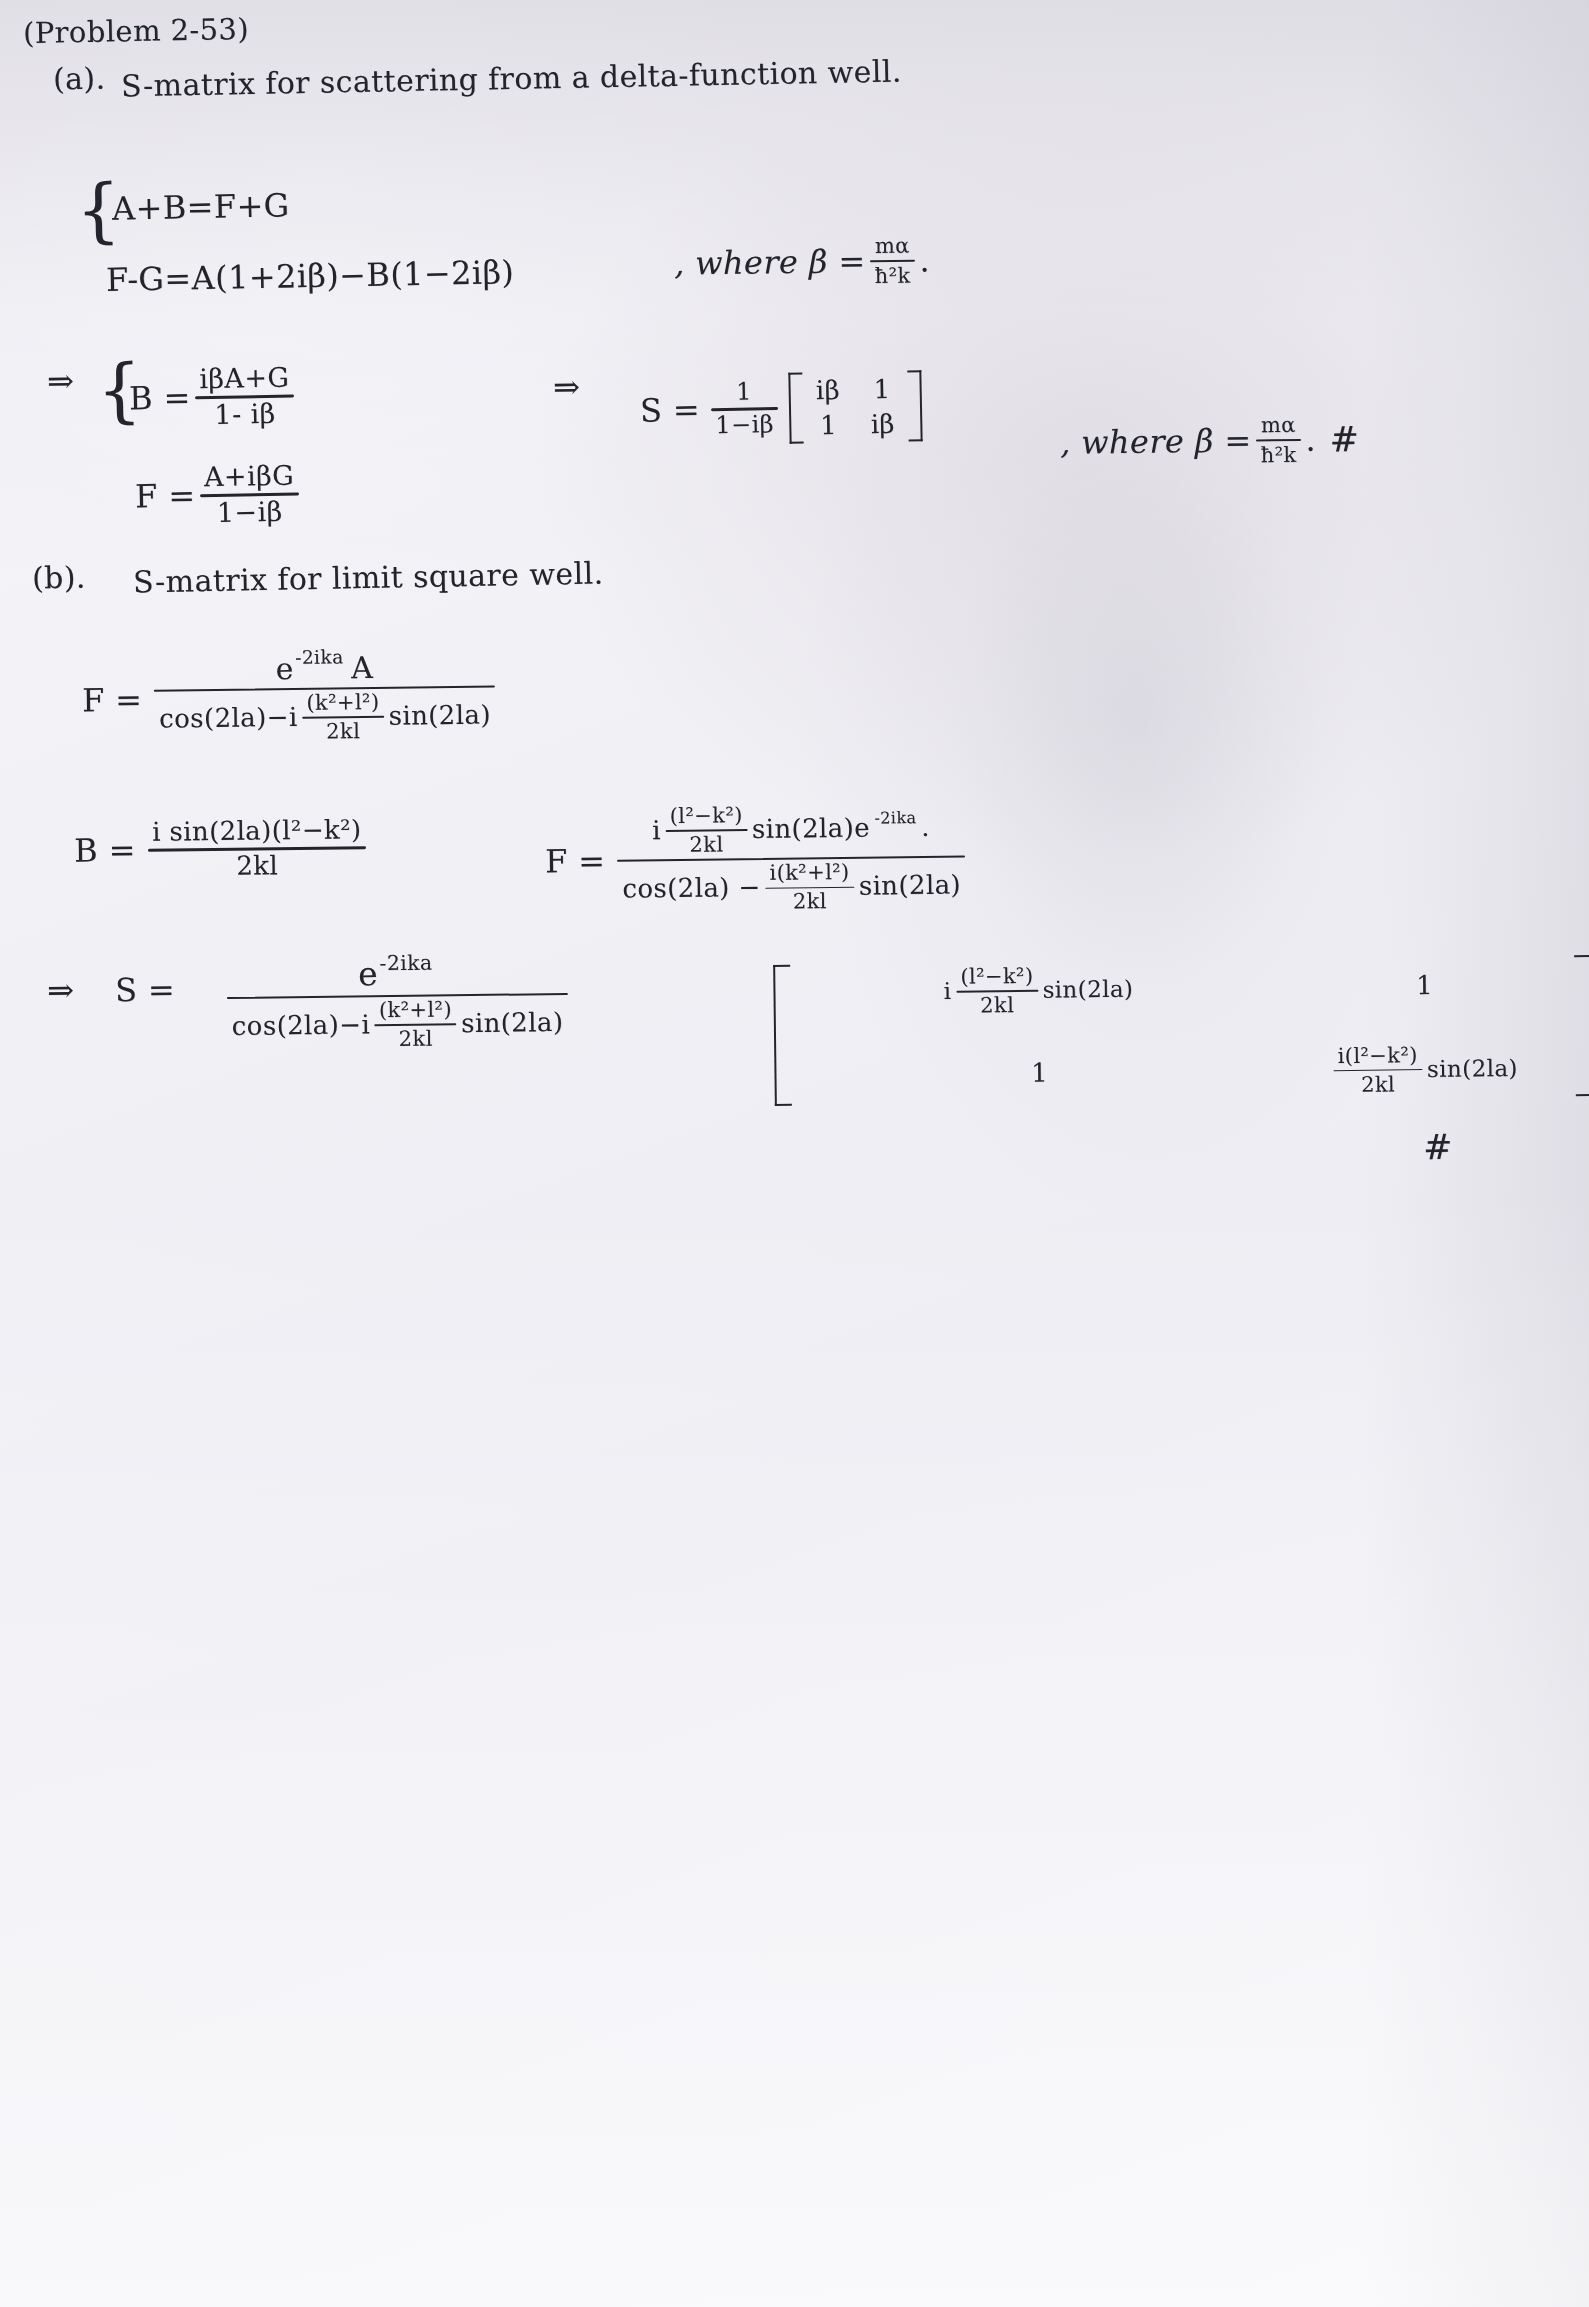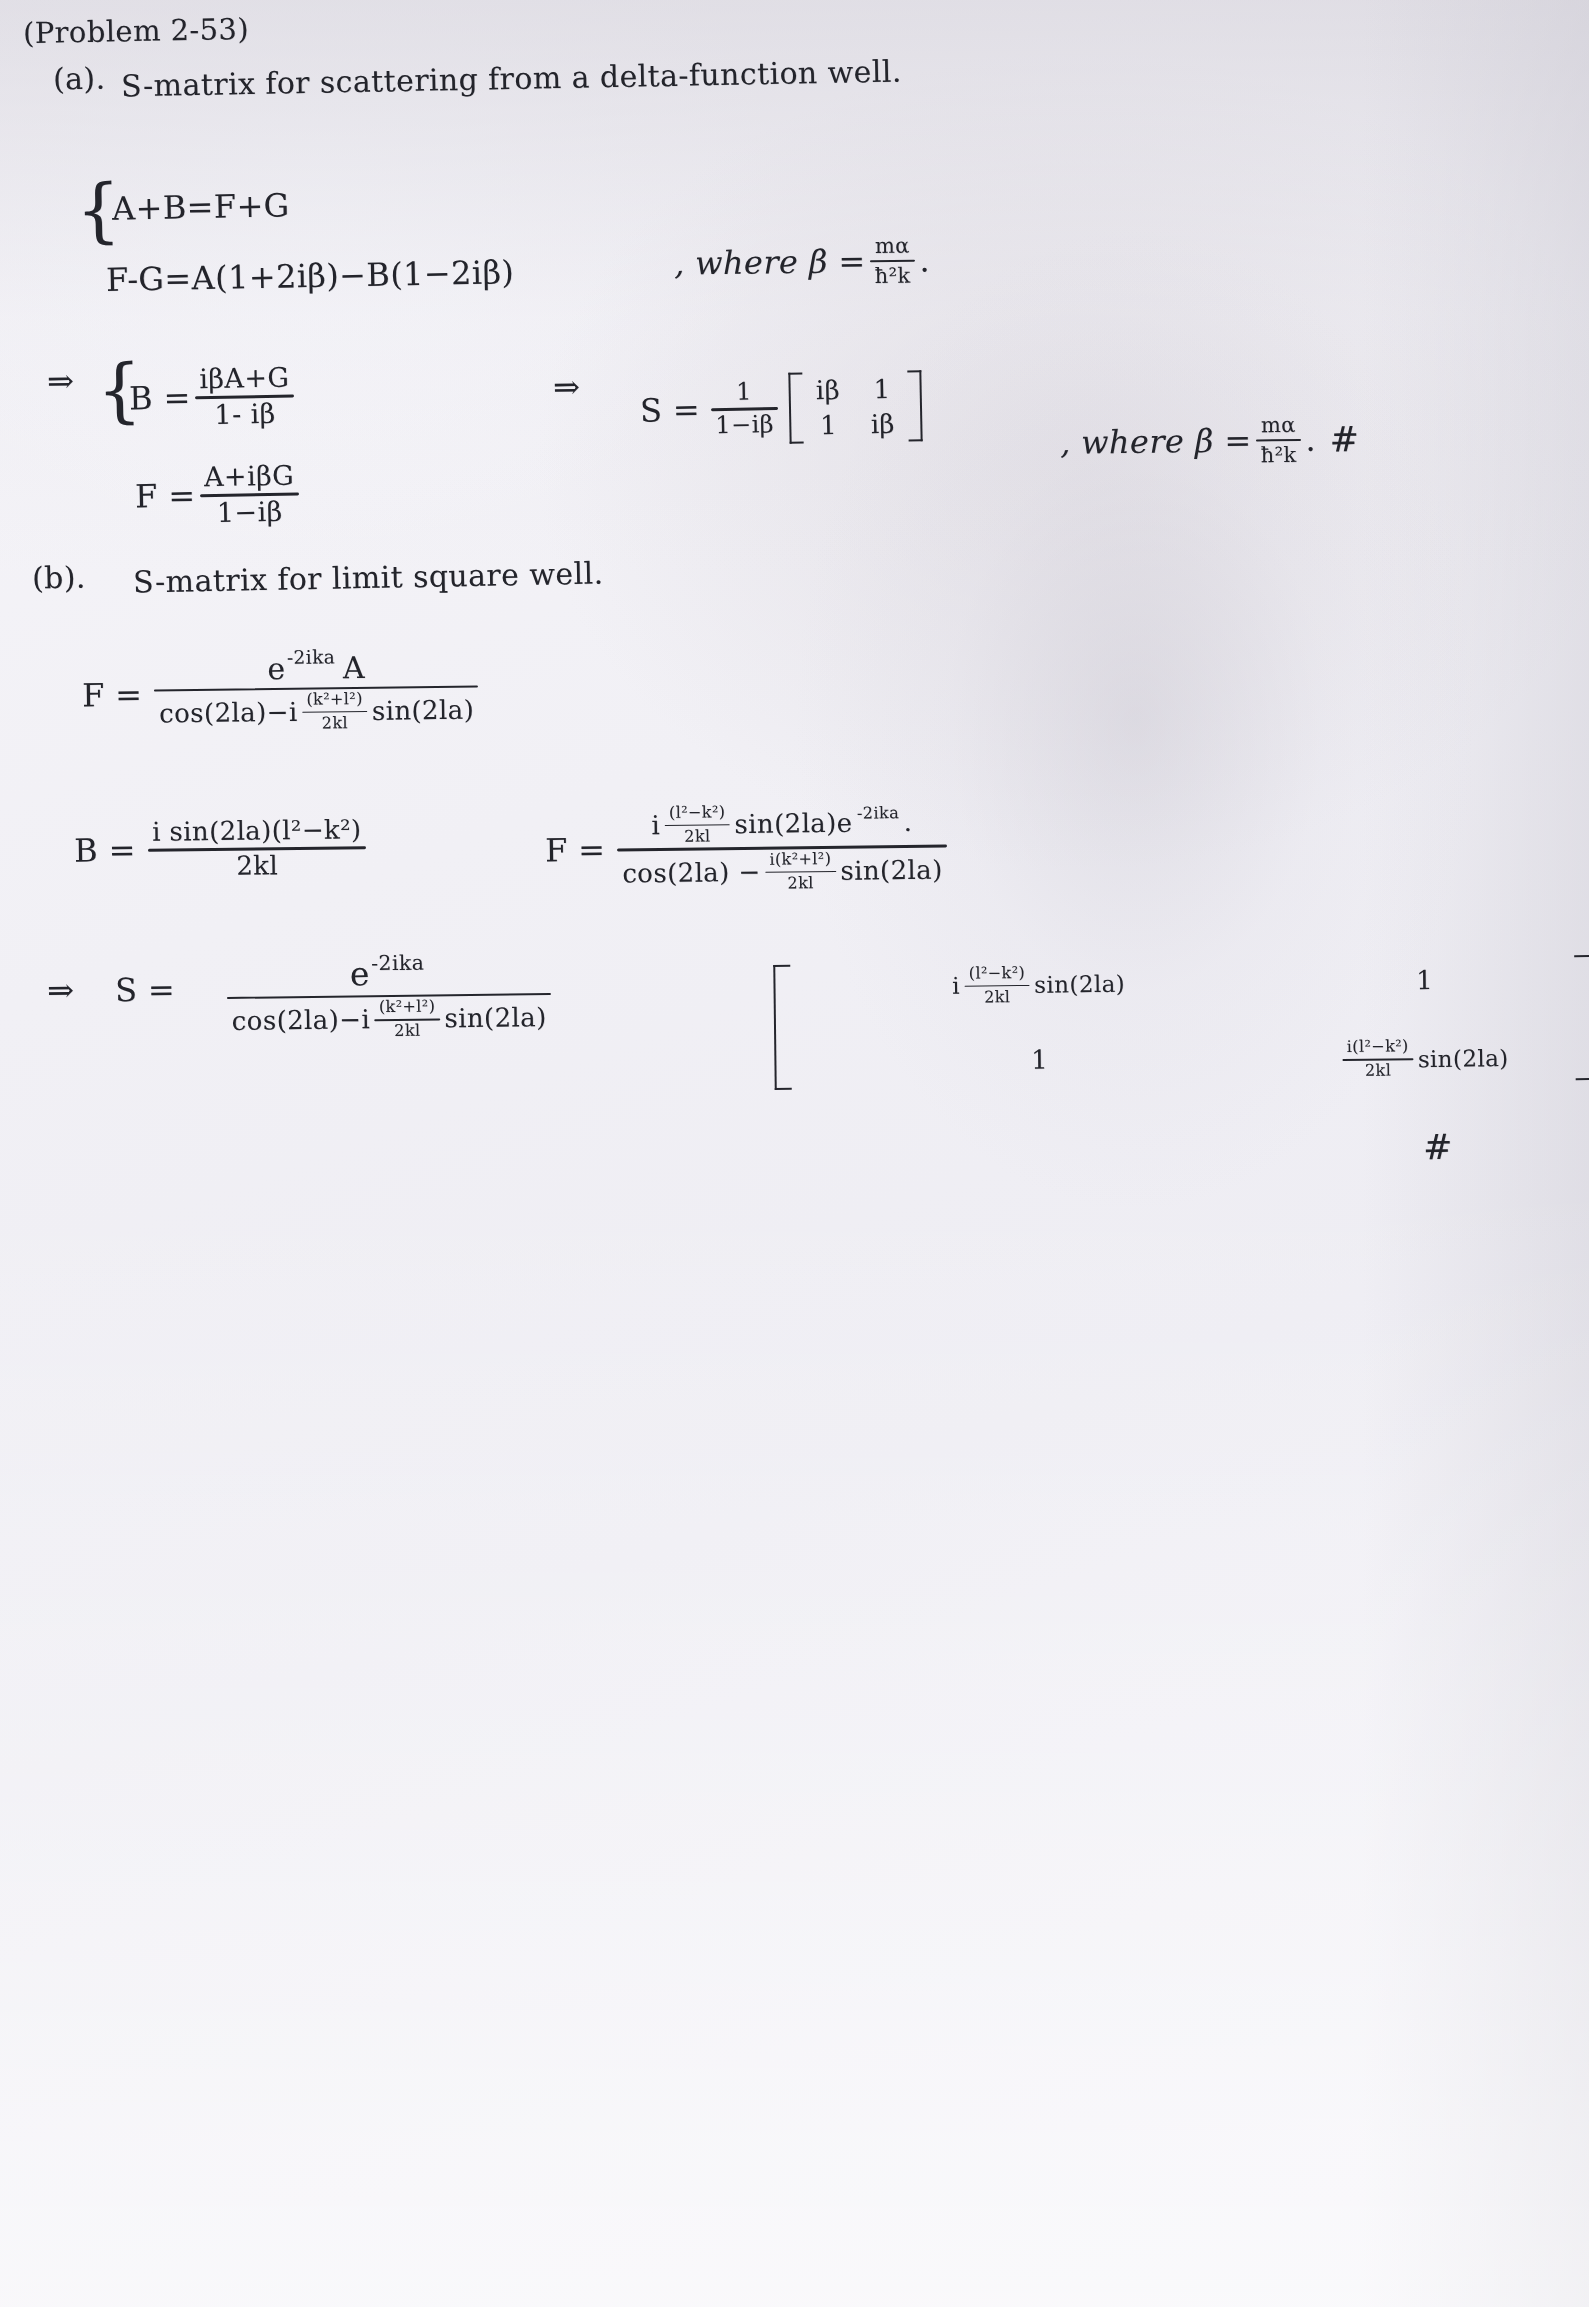--- a/index.html
+++ b/index.html
@@ -54,21 +54,21 @@
     position: absolute;
     color: #23242b;
     font-family: "DejaVu Serif", serif;
     white-space: nowrap;
     letter-spacing: 0.4px;
   }
   .sz-title { font-size: 29px; }
   .sz-head  { font-size: 30px; }
   .sz-body  { font-size: 32px; }
   .sz-small { font-size: 21px; }
-  .sz-tiny  { font-size: 16px; }
+  .sz-tiny  { font-size: 21px; }
   .ital { font-style: italic; }
 
   .slant1 { transform: rotate(-1.1deg); }
   .slant3 { transform: rotate(-0.7deg); }
 
   
   .frac {
     display: inline-flex;
     flex-direction: column;
     align-items: center;

